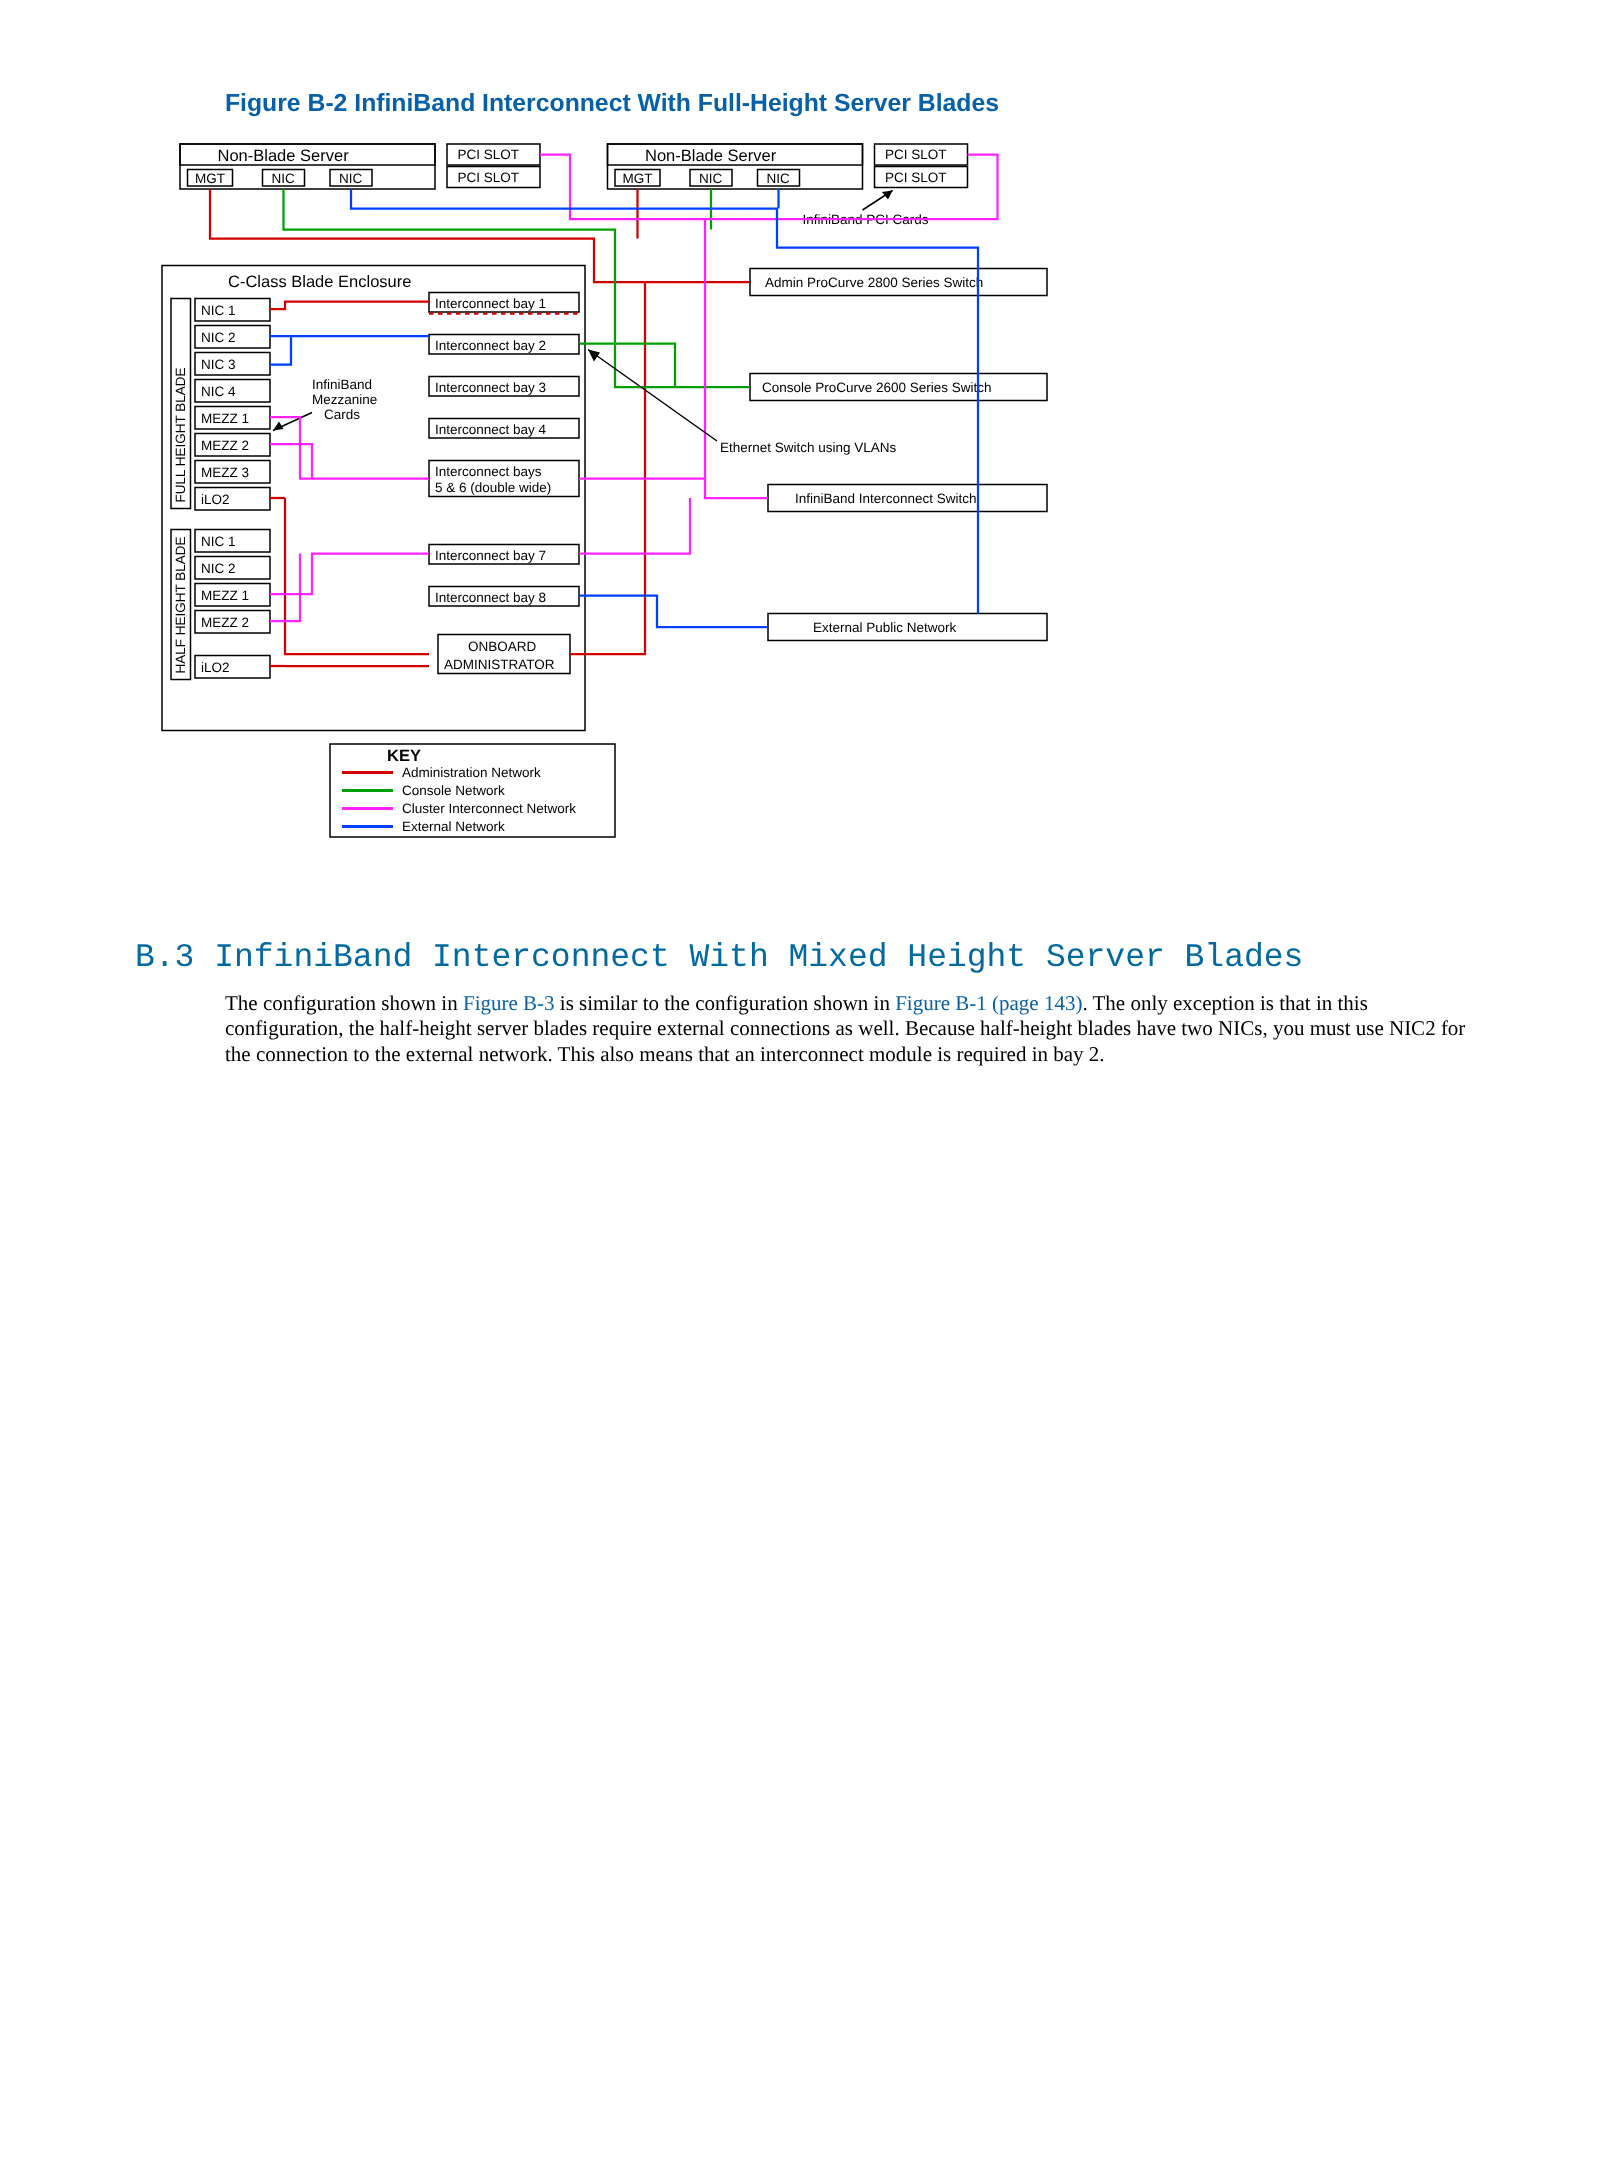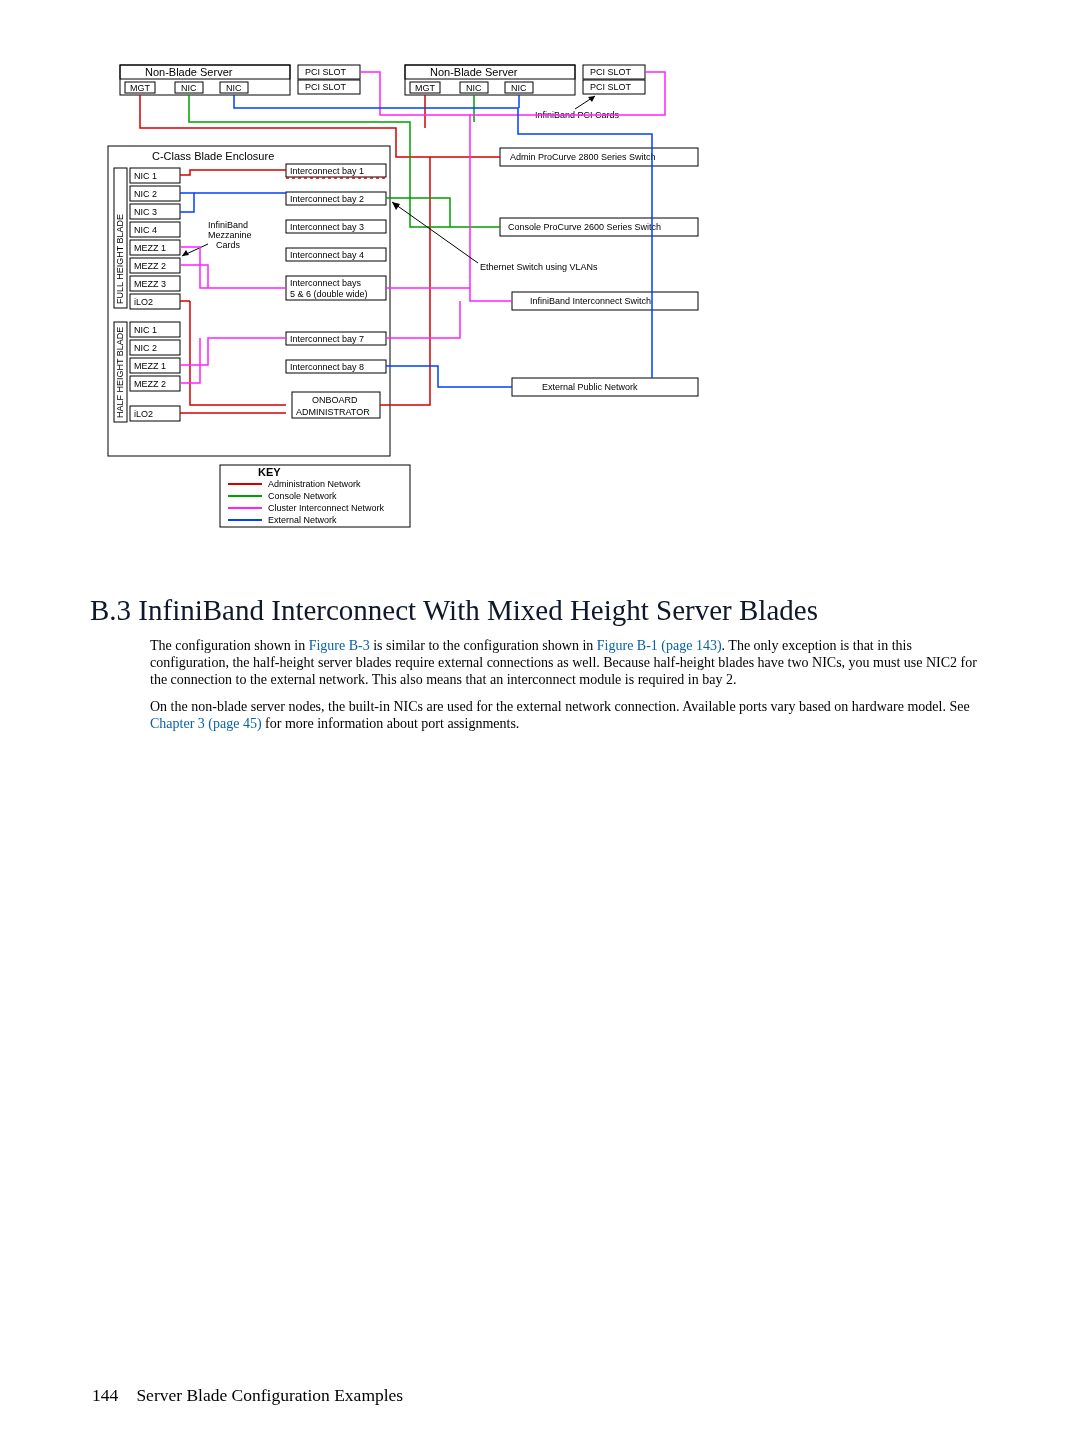--- a/index.html
+++ b/index.html
@@ -22,24 +22,24 @@
     color: #0860a8;
     font-family: Arial, Helvetica, sans-serif;
     font-weight: bold;
     font-size: 16.5px;
     margin: 0 0 12px 60px;
   }
   .diagram-wrap {
     margin: 0 0 30px 0;
   }
   .section-title {
-    color: #0f172a;
-    font-family: Liberation Serif, serif;
+    color: #0369a1;
+    font-family: Liberation Mono, monospace;
     font-weight: normal;
-    font-size: 29px;
+    font-size: 22px;
     margin: 28px 0 10px 0;
   }
   .para {
     font-size: 14px;
     line-height: 1.22;
     margin: 0 0 10px 60px;
   }
   .link { color: #0860a8; }
   .footer {
     position: absolute;
@@ -58,20 +58,21 @@
   .fig-svg .keyhdr { font-weight: bold; font-size: 11px; }
   .fig-svg .keytxt { font-size: 9px; }
   .fig-svg rect.box { fill: none; stroke: #000; stroke-width: 1; }
   .fig-svg line, .fig-svg polyline, .fig-svg path { fill: none; }
 </style>
 </head>
 <body>
 
 <div class="page">
 
+  <div class="figcap">Figure B-2 InfiniBand Interconnect With Full-Height Server Blades</div>
 
   <div class="diagram-wrap">
     <svg class="fig-svg" viewBox="0 0 640 500" width="640" height="500">
 
       <rect class="box" x="30" y="5" width="170" height="30"></rect>
       <rect class="box" x="30" y="5" width="170" height="14"></rect>
       <text class="hdr" x="55" y="16">Non-Blade Server</text>
       <rect class="box" x="35" y="22" width="30" height="11"></rect>
       <text x="40" y="31" font-size="8">MGT</text>
       <rect class="box" x="85" y="22" width="28" height="11"></rect>
@@ -233,21 +234,14 @@
       </g>
     </svg>
   </div>
 
   <h2 class="section-title">B.3 InfiniBand Interconnect With Mixed Height Server Blades</h2>
 
   <p class="para">
     <span>The configuration shown in </span><span class="link">Figure B-3</span><span> is similar to the configuration shown in </span><span class="link">Figure B-1 (page 143)</span><span>. The only exception is that in this configuration, the half-height server blades require external connections as well. Because half-height blades have two NICs, you must use NIC2 for the connection to the external network. This also means that an interconnect module is required in bay 2.</span>
   </p>
 
-  <p class="para">
-    <span>On the non-blade server nodes, the built-in NICs are used for the external network connection. Available ports vary based on hardware model. See </span><span class="link">Chapter 3 (page 45)</span><span> for more information about port assignments.</span>
-  </p>
-
-  <div class="footer">
-    <span class="pg">144</span>
-    <span>Server Blade Configuration Examples</span>
-  </div>
+
 </div>
 
 </body></html>

